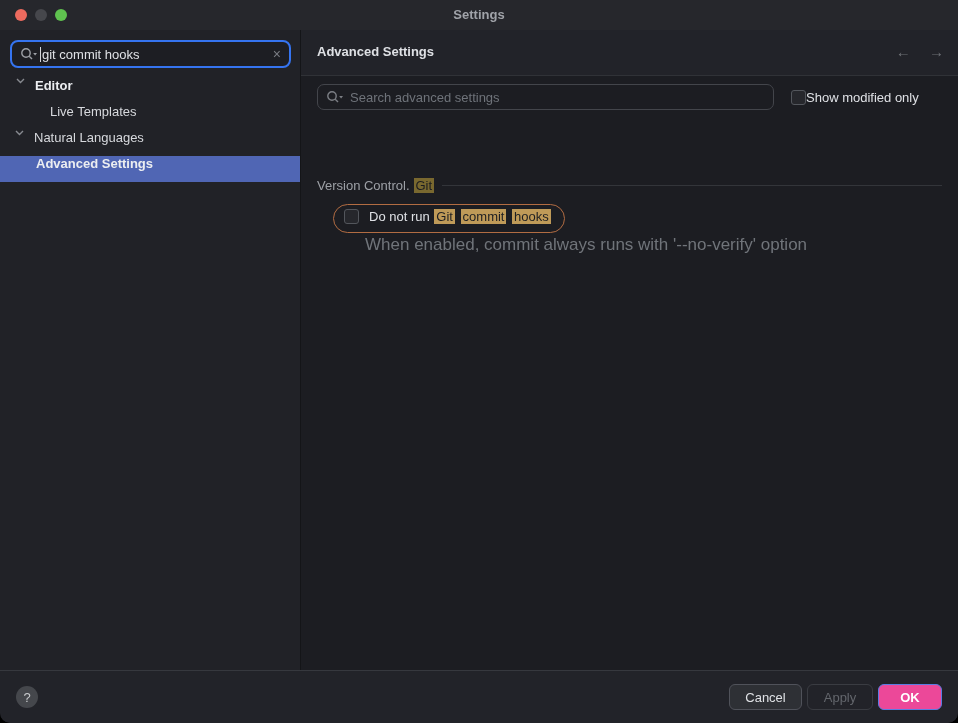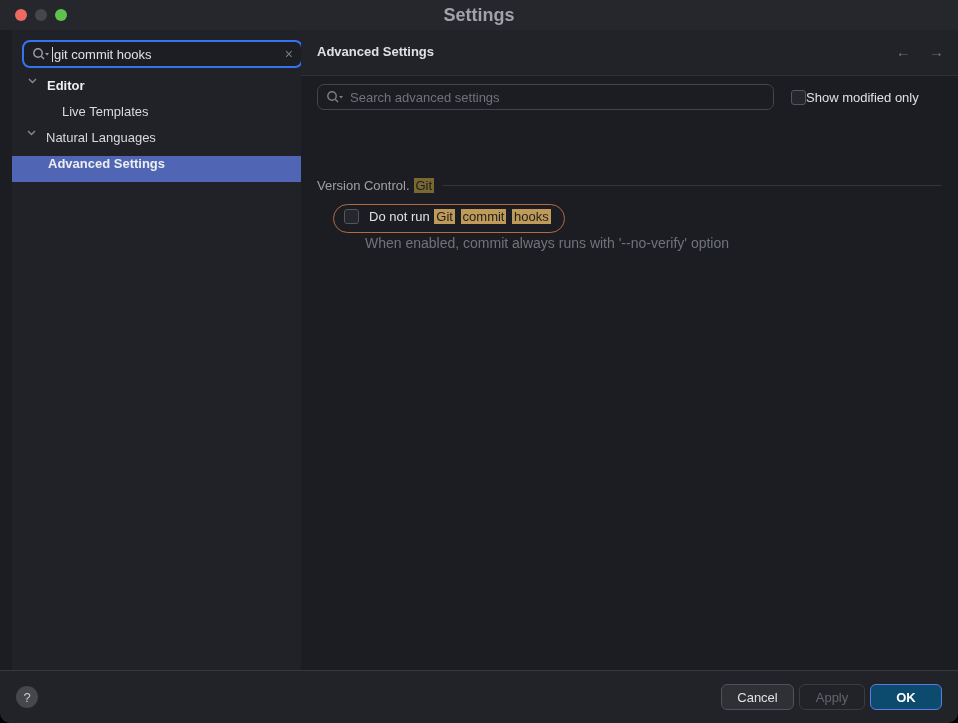--- a/index.html
+++ b/index.html
@@ -6,24 +6,24 @@
   *{box-sizing:border-box;font-family:"Liberation Sans","DejaVu Sans",sans-serif;}
   .window{position:relative;width:958px;height:723px;background:#1c1d22;overflow:hidden;
     border-radius:0 0 10px 10px;}
   
   .titlebar{position:absolute;top:0;left:0;width:958px;height:30px;background:#26272c;}
   .traffic{position:absolute;top:9px;width:12px;height:12px;border-radius:50%;}
   .tl-close{left:15px;background:#ec6a5e;}
   .tl-min{left:35px;background:#46474c;}
   .tl-max{left:55px;background:#5fc24f;}
   .win-title{position:absolute;top:0;left:0;width:100%;height:30px;line-height:30px;
-    text-align:center;color:#a0a3a9;font-size:18px;font-weight:bold;}
+    text-align:center;color:#a0a3a9;font-size:13px;font-weight:bold;}
   
   .sidebar{position:absolute;top:30px;left:0;width:301px;height:640px;background:#212227;
-    border-right:1px solid #141518;margin-left:12px;}
+    border-right:1px solid #141518;}
   .side-search{position:absolute;top:10px;left:10px;width:281px;height:28px;
     border:2px solid #3574f0;border-radius:8px;background:#1d1e23;display:flex;align-items:center;padding:0 8px;}
   .side-search .txt{color:#dfe1e5;font-size:13px;white-space:pre;}
   .caret{width:1px;height:15px;background:#d6d8dc;margin:0 1px 0 2px;}
   .clear-btn{margin-left:auto;color:#7a7d83;font-size:14px;line-height:14px;cursor:default;}
   .search-glyph{display:flex;align-items:center;flex:0 0 auto;}
   .tree{position:absolute;top:48px;left:0;width:100%;}
   .trow{height:26px;display:flex;align-items:flex-start;font-size:13px;color:#d7d9dd;position:relative;}
   .trow .chev{width:14px;display:flex;justify-content:center;align-items:center;}
   .trow.sel{background:#5066b4;}
@@ -44,31 +44,31 @@
   .show-mod{position:absolute;top:60px;left:490px;display:flex;align-items:center;
     color:#dfe1e5;font-size:13px;}
   .section-line{position:absolute;top:148px;left:16px;right:16px;display:flex;align-items:center;font-size:13px;}
   .section-title{color:#9da0a6;white-space:pre;}
   .match-dim{background:#79682f;color:#1b1c20;padding:0 2px;margin-left:4px;}
   .section-rule{flex:1;height:1px;background:#33353a;margin-left:8px;}
   .opt-row{position:absolute;top:174px;left:32px;height:29px;display:flex;align-items:center;
     border:1.5px solid #b26c42;border-radius:15px;padding:0 12px 4px 10px;gap:10px;}
   .opt-label{font-size:13px;color:#dfe1e5;white-space:pre;}
   .match{background:#bf9a58;color:#1e1f22;padding:0 2px;margin:0 1px;}
-  .opt-desc{position:absolute;top:205px;left:64px;font-size:14px;color:#70747a;}
+  .opt-desc{position:absolute;top:205px;left:64px;font-size:17px;color:#70747a;}
   
   .footer{position:absolute;bottom:0;left:0;width:958px;height:53px;background:#222329;
     border-top:1px solid #36383e;border-radius:0 0 10px 10px;display:flex;align-items:center;padding:0 16px;}
   .help-btn{width:22px;height:22px;border-radius:50%;background:#45474c;color:#c9cbce;
     display:flex;align-items:center;justify-content:center;font-size:13px;}
   .btns{margin-left:auto;display:flex;gap:5px;}
   .btn{height:26px;border-radius:6px;font-size:13px;display:flex;align-items:center;justify-content:center;}
   .btn-cancel{width:73px;background:#2e3035;border:1px solid #50525a;color:#dfe1e5;}
   .btn-apply{width:66px;background:transparent;border:1px solid #3a3c42;color:#63666c;}
-  .btn-ok{width:72px;background:#0c4a6e;border:1px solid #5b7ce2;color:#ffffff;font-weight:bold;}
+  .btn-ok{width:64px;background:#ec4899;border:1px solid #5b7ce2;color:#ffffff;font-weight:bold;}
   svg{display:block;}
 </style>
 </head>
 <body>
 
 <div class="window">
 
   <div class="titlebar">
     <div class="traffic tl-close"></div>
     <div class="traffic tl-min"></div>

